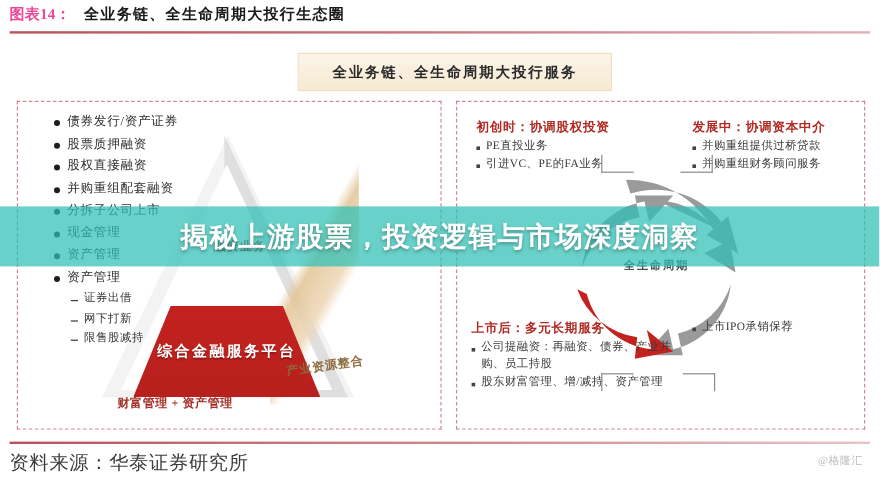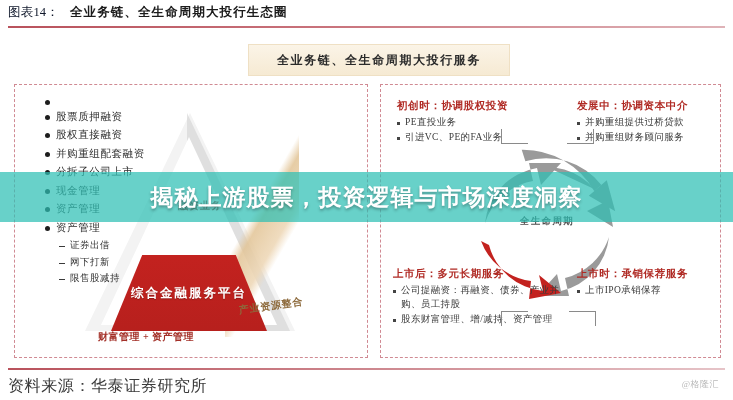--- a/index.html
+++ b/index.html
@@ -8,21 +8,21 @@
     background:#ffffff;
     font-family:"Liberation Serif","DejaVu Serif",serif;
     position:relative;
   }
   #root{position:absolute;left:0;top:0;width:733px;height:400px;overflow:hidden;background:#fff;}
 
   
   .fig-head{position:absolute;left:8px;top:4px;width:717px;height:26px;}
   .fig-label{
     position:absolute;left:0;top:0;
-    font-size:12.5px;font-weight:normal;color:#0f172a;
+    font-size:12.5px;font-weight:bold;color:#ec4899;
     letter-spacing:.2px;white-space:nowrap;
   }
   .fig-title{
     position:absolute;left:62px;top:0;
     font-size:12.5px;font-weight:bold;color:#1b1b1b;
     letter-spacing:1.1px;white-space:nowrap;
   }
   .head-rule{
     position:absolute;left:8px;top:26px;width:717px;height:2px;
     background:linear-gradient(to right,#b9525c 0%,#c9737c 45%,#dfb3b8 100%);
@@ -207,20 +207,21 @@
         <div class="base-red">
           <div class="base-red-txt">综合金融服务平台</div>
         </div>
         <div class="left-base-label">财富管理 + 资产管理</div>
         <div class="right-base-label">产业资源整合</div>
       </div>
 
       <div class="blist list-fin">
         <div class="brow">
           <div class="bdot"></div>
+          <div class="btxt">债券发行/资产证券</div>
         </div>
         <div class="brow">
           <div class="bdot"></div>
           <div class="btxt">股票质押融资</div>
         </div>
         <div class="brow">
           <div class="bdot"></div>
           <div class="btxt">股权直接融资</div>
         </div>
         <div class="brow">
@@ -317,21 +318,20 @@
           <div class="qdot"></div>
           <div class="qtxt-wrap">公司提融资：再融资、债券、产业并购、员工持股</div>
         </div>
         <div class="qrow">
           <div class="qdot"></div>
           <div class="qtxt-wrap">股东财富管理、增/减持、资产管理</div>
         </div>
       </div>
 
       <div class="quad q-br">
-        <div class="qhead">上市时：承销保荐服务</div>
         <div class="qrow">
           <div class="qdot"></div>
           <div class="qtxt">上市IPO承销保荐</div>
         </div>
       </div>
 
       <div class="leader" style="left:120px;top:44px;width:26px;height:14px;"></div>
       <div class="leader" style="left:186px;top:44px;width:26px;height:14px;border-left:none;border-right:1px solid #8a8a8a;"></div>
       <div class="leader" style="left:120px;top:226px;width:26px;height:14px;border-bottom:none;border-top:1px solid #8a8a8a;"></div>
       <div class="leader" style="left:188px;top:226px;width:26px;height:14px;border-left:none;border-bottom:none;border-right:1px solid #8a8a8a;border-top:1px solid #8a8a8a;"></div>

